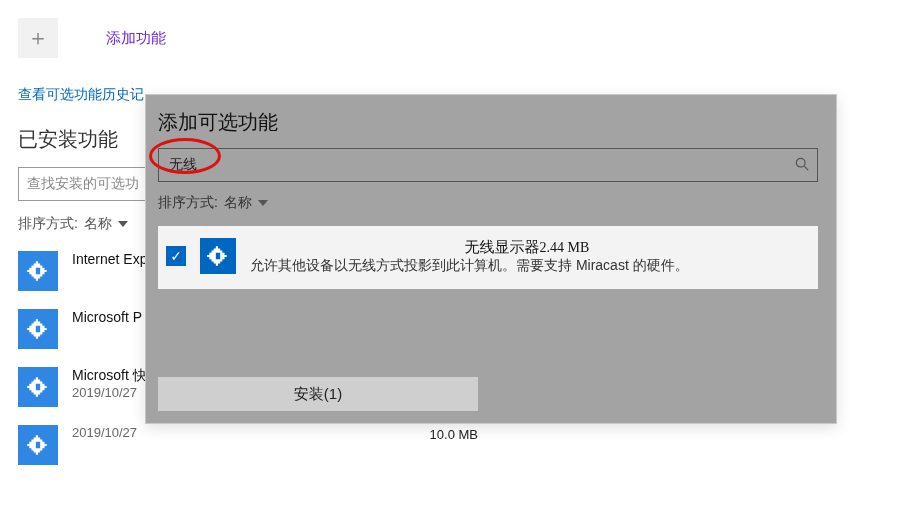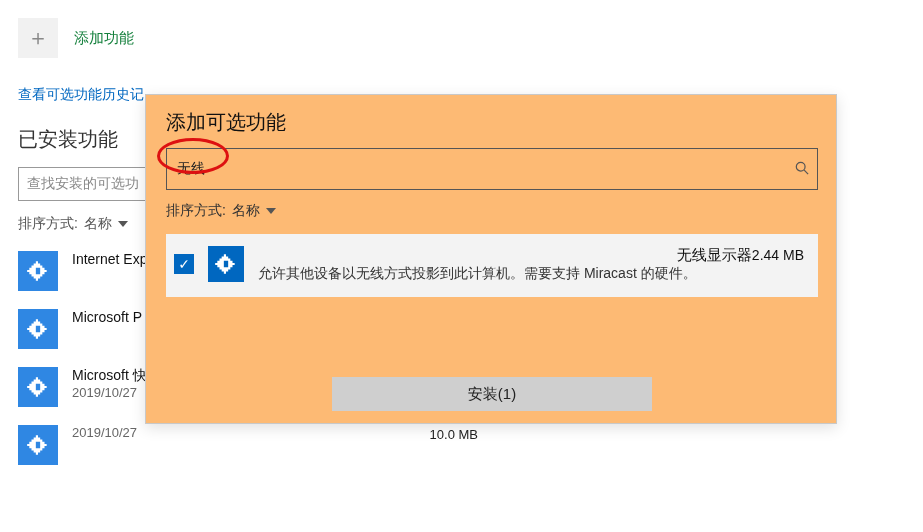--- a/index.html
+++ b/index.html
@@ -21,21 +21,21 @@
   .add-row {
     display: flex; align-items: center; gap: 16px;
     margin-bottom: 28px;
   }
   .plus-tile {
     width: 40px; height: 40px;
     background: #f1f1f1;
     display: flex; align-items: center; justify-content: center;
     color: #888; font-size: 22px; font-weight: 300;
   }
-  .add-label { font-size: 15px; color: #15803d; }
+  .add-label { font-size: 15px; color: #6d28d9; margin-left: 32px; }
   .history-link {
     color: #0067c0; font-size: 14px;
     margin-bottom: 22px;
     cursor: pointer;
   }
   .section-title {
     font-size: 20px; color: #333;
     margin: 6px 0 14px 0;
   }
   .search-installed {
@@ -77,29 +77,29 @@
     border-right: 5px solid transparent;
     border-top: 6px solid #555;
     vertical-align: middle;
   }
   
   .gear-svg { width: 26px; height: 26px; }
   
   .dialog {
     position: absolute; left: 145px; top: 94px;
     width: 692px; height: 330px;
-    background: #fdba74;
+    background: #a3a3a3;
     border: 1px solid #c8c8c8;
     box-shadow: 0 4px 14px rgba(0,0,0,0.12);
-    padding: 14px 18px 12px 20px;
+    padding: 14px 18px 12px 12px;
     display: flex; flex-direction: column;
   }
   .dialog-title { font-size: 20px; color: #111; margin-bottom: 12px; }
   .search-box {
-    height: 42px; width: 100%;
+    height: 34px; width: 100%;
     border: 1px solid #555;
     display: flex; align-items: center;
     padding: 0 8px;
     margin-bottom: 12px;
     position: relative;
   }
   .search-box input {
     flex: 1; border: none; outline: none; font-size: 14px;
     color: #222;
     background: transparent;
@@ -132,25 +132,25 @@
     color: #fff; font-size: 14px;
     flex: 0 0 20px; margin-top: 8px;
   }
   .result-item .tile {
     width: 36px; height: 36px;
     background: #0067c0;
     display: flex; align-items: center; justify-content: center;
     flex: 0 0 36px;
   }
   .result-item .body { flex: 1; }
-  .result-item .row1 { display: flex; justify-content: flex-end; align-items: baseline; }
+  .result-item .row1 { display: flex; justify-content: center; align-items: baseline; font-family: Liberation Serif, serif; }
   .result-item .name { font-size: 15px; color: #111; }
   .result-item .size { font-size: 14px; color: #111; }
   .result-item .desc { color: #333; font-size: 14px; }
-  .btn-row { display: flex; gap: 8px; margin-top: 14px; justify-content: center; }
+  .btn-row { display: flex; gap: 8px; margin-top: 14px; }
   .btn {
     flex: 0 0 320px; height: 34px;
     background: #cfcfcf; border: none;
     color: #222; font-size: 15px;
     cursor: pointer;
   }
 </style>
 </head>
 <body>
 

